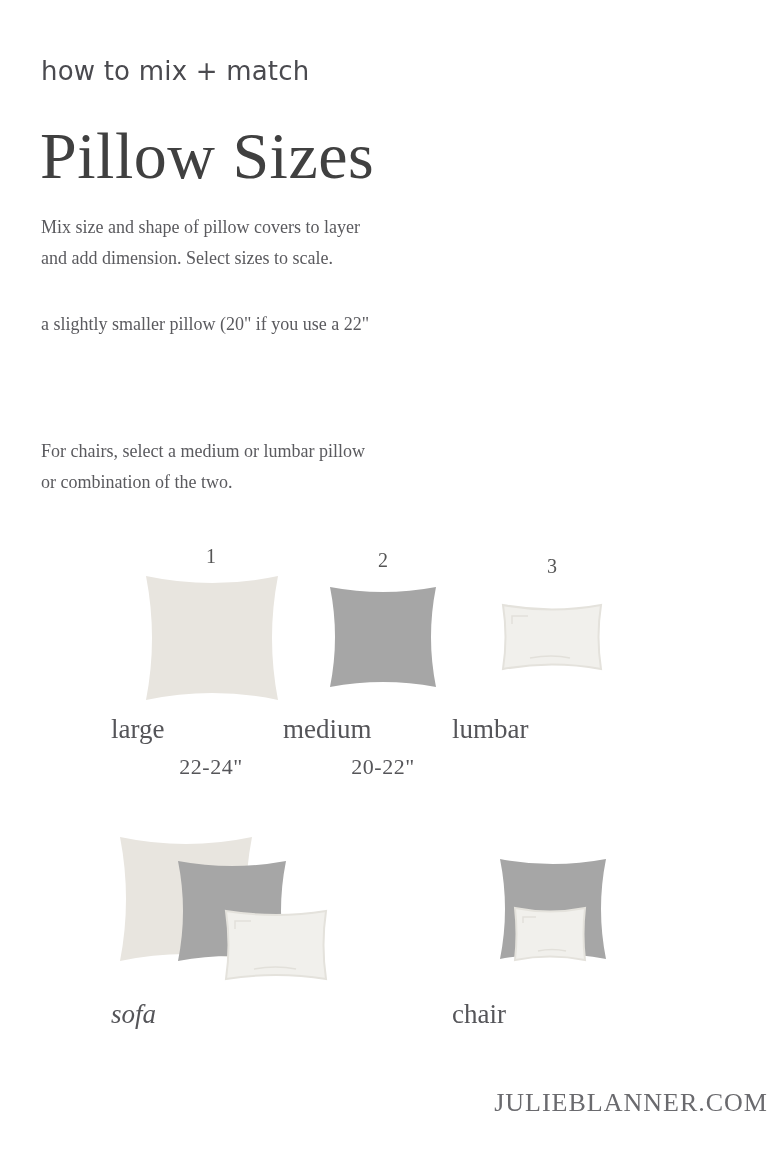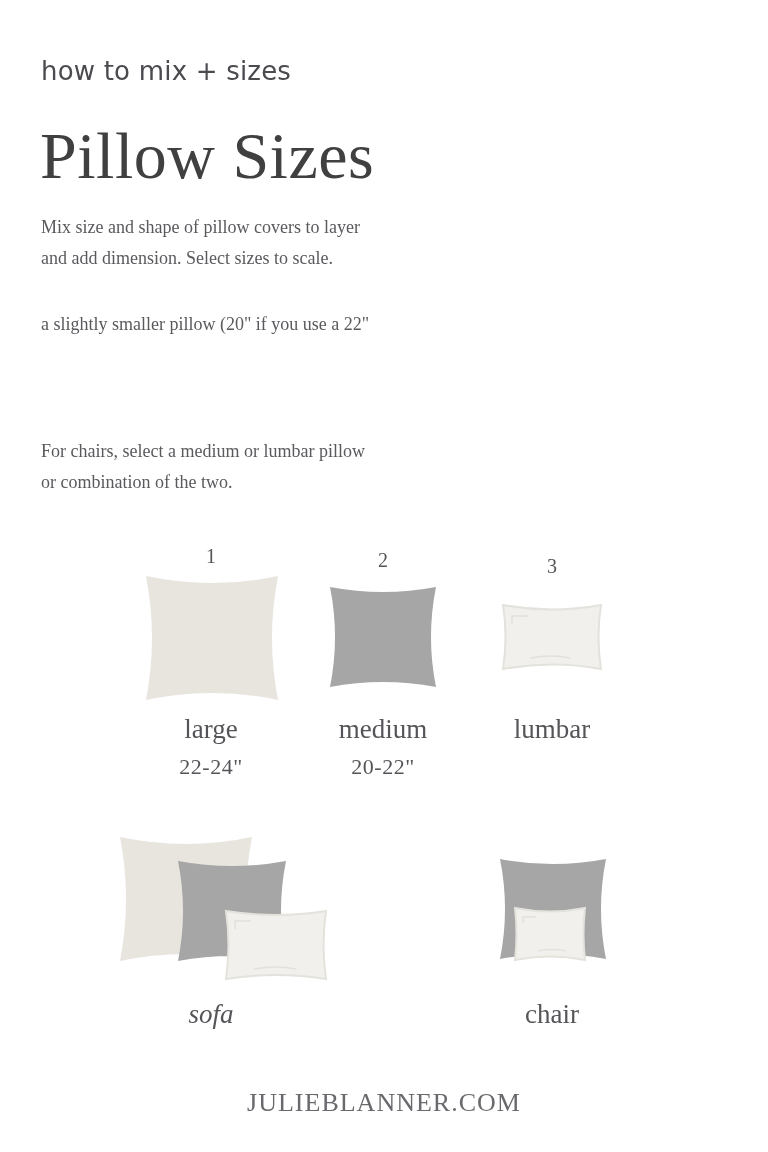--- a/index.html
+++ b/index.html
@@ -54,49 +54,49 @@
       font-size: 20px;
       color: #555;
       text-align: center;
       width: 40px;
     }
     .label {
       position: absolute;
       font-family: "Liberation Serif", serif;
       font-size: 27px;
       color: #555559;
-      text-align: center;
+      text-align: left;
       width: 200px;
     }
     .size {
       position: absolute;
       font-family: "Liberation Serif", serif;
       font-size: 22px;
       color: #555559;
       text-align: center;
       width: 200px;
       letter-spacing: 0.5px;
     }
     svg { position: absolute; overflow: visible; }
     .footer {
       position: absolute;
       left: 0;
       width: 768px;
       top: 1088px;
-      text-align: center;
+      text-align: right;
       font-family: "Liberation Serif", serif;
       font-size: 26px;
       color: #6a6a6e;
       letter-spacing: 1px;
     }
   </style>
 </head>
 <body>
 
-<div class="kicker">how to mix + sizes</div>
+<div class="kicker">how to mix + match</div>
 <h1 class="title">Pillow Sizes</h1>
 
 <p class="para p1">
   <span class="line">Mix size and shape of pillow covers to layer</span>
   <span class="line">and add dimension. Select sizes to scale.</span>
 </p>
 <p class="para p2">
   <span class="line">a slightly smaller pillow (20" if you use a 22"</span>
 </p>
 <p class="para p3">

